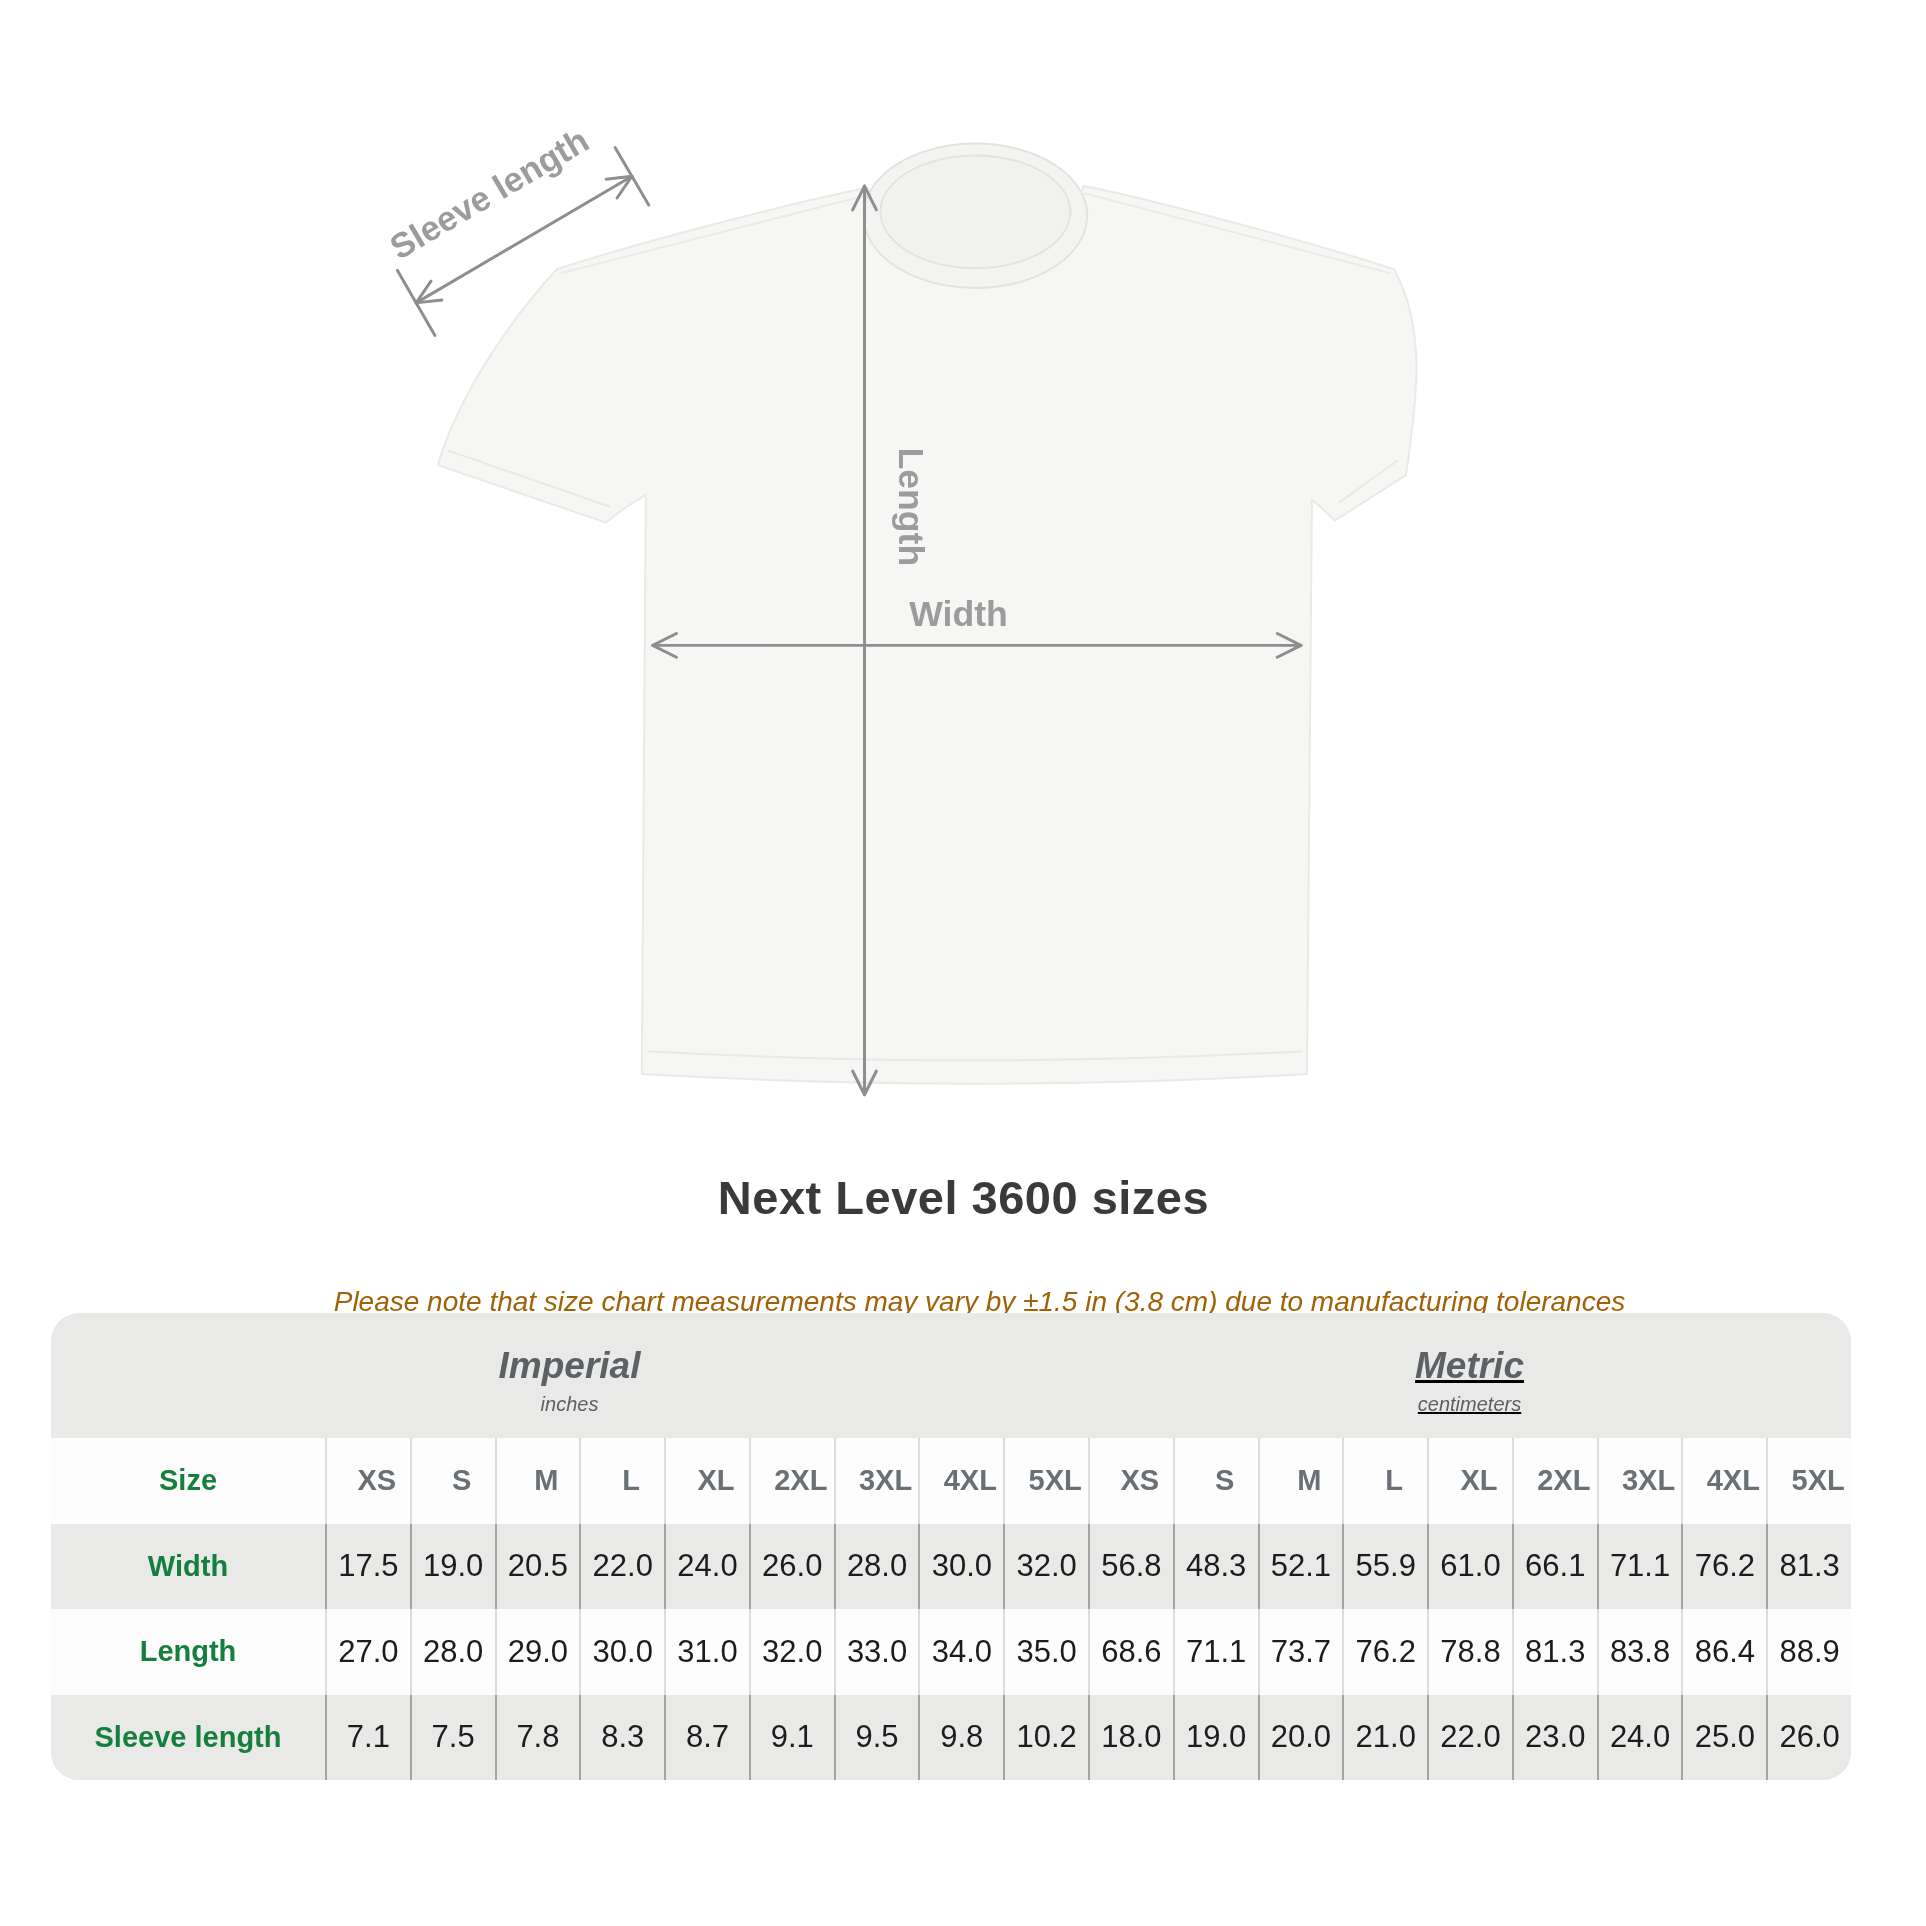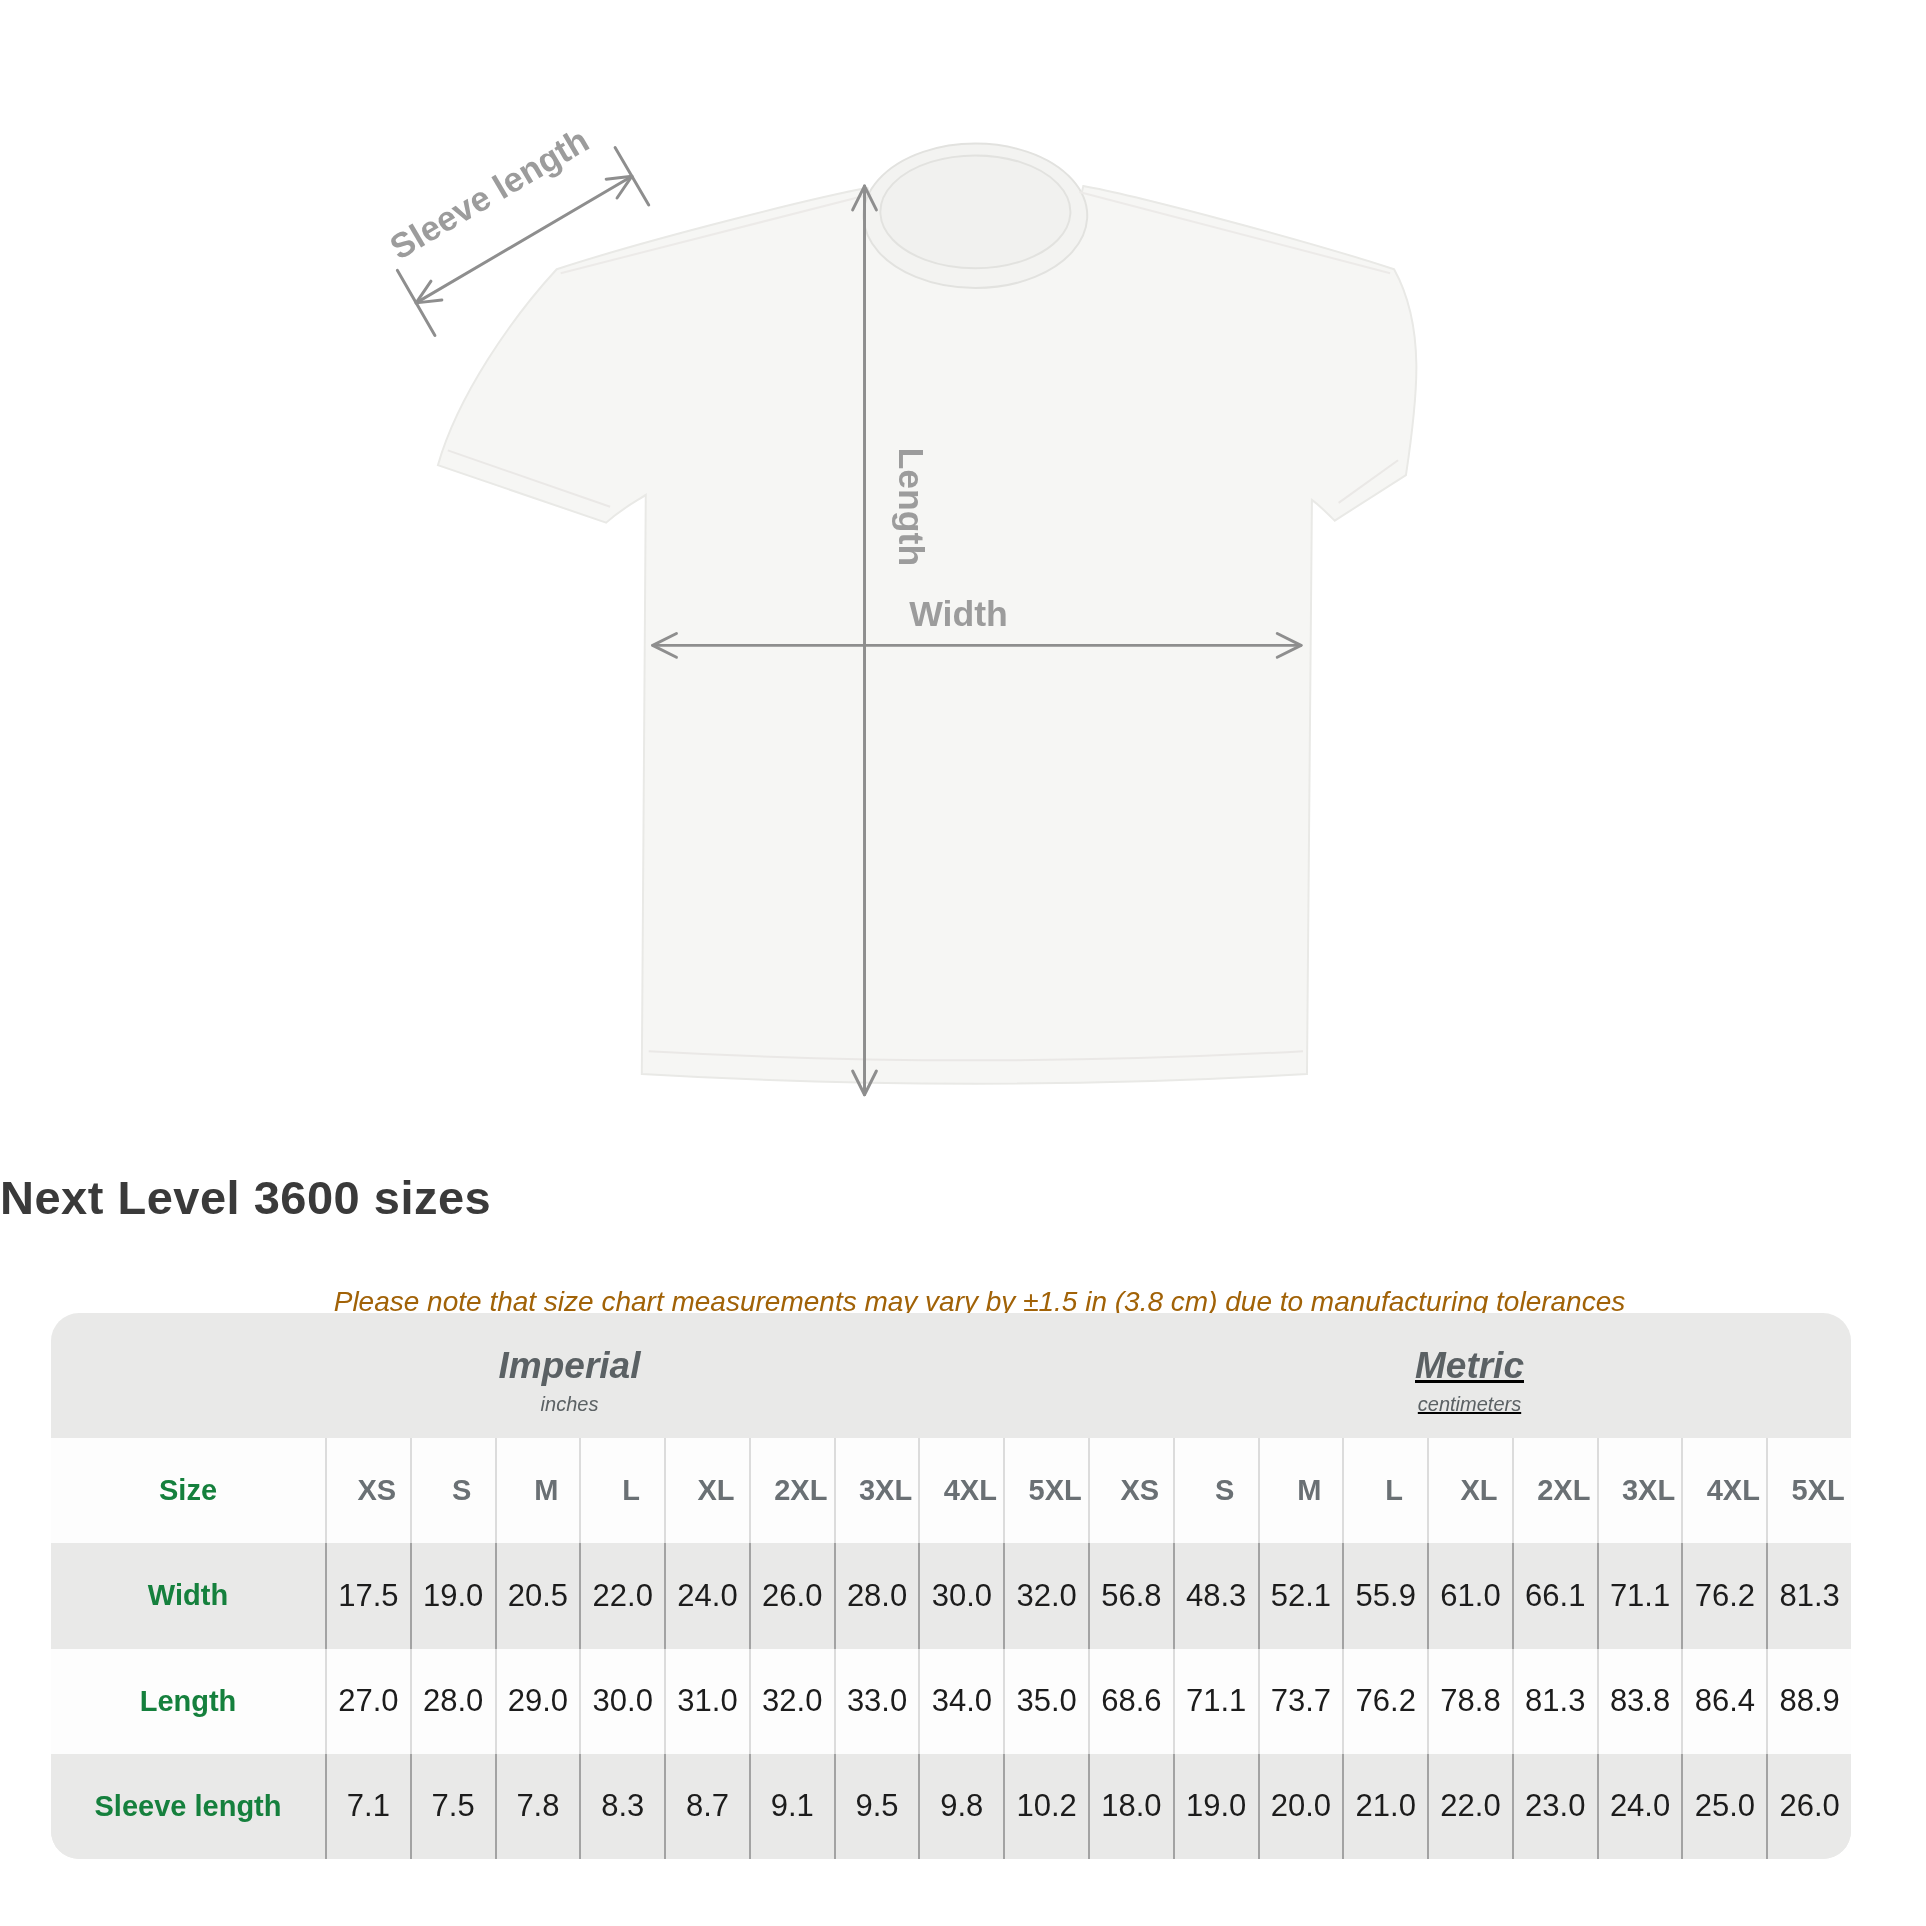--- a/index.html
+++ b/index.html
@@ -4,30 +4,30 @@
 <style>
   html,body{margin:0;padding:0;background:#ffffff;}
   .canvas{
     position:relative;width:1927px;height:1927px;background:#ffffff;overflow:hidden;
     font-family:"Liberation Sans", sans-serif;
   }
   
   .diagram{position:absolute;left:0;top:0;width:1927px;height:1168px;}
   
   .title{
-    position:absolute;top:1170px;left:0;width:100%;
+    position:absolute;top:1170px;left:0;width:100%;text-align:center;
     font-size:47px;font-weight:bold;color:#3a3a3a;letter-spacing:0.5px;
   }
   .subtitle{
     position:absolute;top:1249px;left:16px;width:100%;text-align:center;
     font-size:28px;font-style:italic;color:#a16207;margin-top:37px;
   }
   
   .size-table{
-    position:absolute;left:51px;top:1313px;width:1800px;height:546px;
+    position:absolute;left:51px;top:1313px;width:1800px;height:467px;
     background:#e9e9e8;border-radius:28px;overflow:hidden;
     display:flex;flex-direction:column;
   }
   .band{
     height:125px;flex:0 0 auto;
     display:grid;grid-template-columns:274px repeat(18,1fr);
     align-items:center;
   }
   .band-left{grid-column:1/11;}
   .band-right{grid-column:11/20;text-decoration:underline;}

